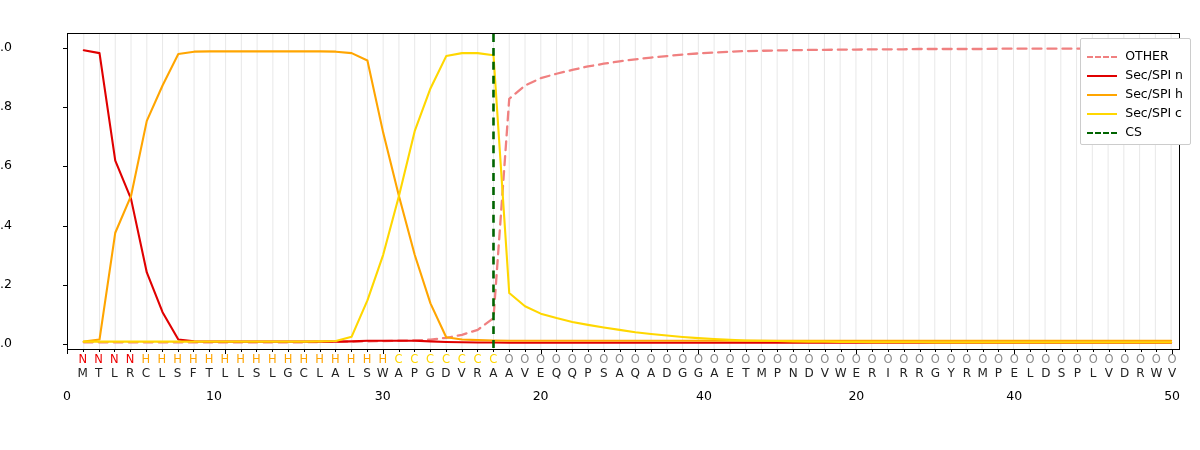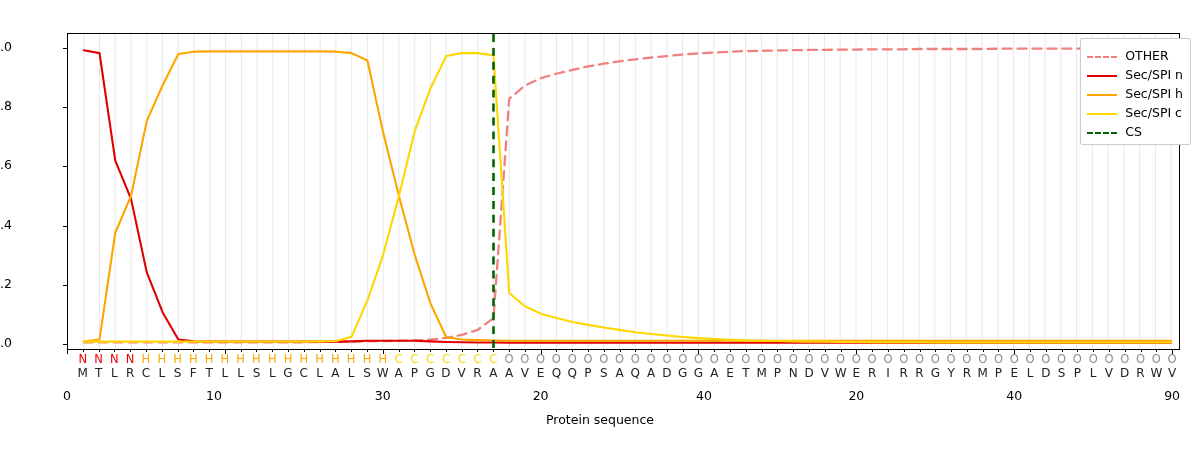--- a/index.html
+++ b/index.html
@@ -265,21 +265,21 @@
       <div class="xtick" style="left: 362.745px;">30</div>
       <div class="xtick-mark" style="left: 382.745px;"></div>
       <div class="xtick" style="left: 520.617px;">20</div>
       <div class="xtick-mark" style="left: 540.617px;"></div>
       <div class="xtick" style="left: 684px;">40</div>
       <div class="xtick-mark" style="left: 698.489px;"></div>
       <div class="xtick" style="left: 836.362px;">20</div>
       <div class="xtick-mark" style="left: 856.362px;"></div>
       <div class="xtick" style="left: 994.234px;">40</div>
       <div class="xtick-mark" style="left: 1014.23px;"></div>
-      <div class="xtick" style="left: 1152.11px;">90</div>
+      <div class="xtick" style="left: 1152.11px;">50</div>
       <div class="xtick-mark" style="left: 1172.11px;"></div>
       <div class="xminor-mark" style="left: 82.7872px;"></div>
       <div class="xminor-mark" style="left: 98.5745px;"></div>
       <div class="xminor-mark" style="left: 114.362px;"></div>
       <div class="xminor-mark" style="left: 130.149px;"></div>
       <div class="xminor-mark" style="left: 145.936px;"></div>
       <div class="xminor-mark" style="left: 161.723px;"></div>
       <div class="xminor-mark" style="left: 177.511px;"></div>
       <div class="xminor-mark" style="left: 193.298px;"></div>
       <div class="xminor-mark" style="left: 209.085px;"></div>
@@ -331,21 +331,20 @@
       <div class="xminor-mark" style="left: 1030.02px;"></div>
       <div class="xminor-mark" style="left: 1045.81px;"></div>
       <div class="xminor-mark" style="left: 1061.6px;"></div>
       <div class="xminor-mark" style="left: 1077.38px;"></div>
       <div class="xminor-mark" style="left: 1093.17px;"></div>
       <div class="xminor-mark" style="left: 1108.96px;"></div>
       <div class="xminor-mark" style="left: 1124.74px;"></div>
       <div class="xminor-mark" style="left: 1140.53px;"></div>
       <div class="xminor-mark" style="left: 1156.32px;"></div>
     </div>
-  <div id="x-axis-label">Protein sequence</div>
 
   <div id="annot-row">
       <div class="res ann-N" style="left: 15.7872px;">N</div>
       <div class="res ann-N" style="left: 31.5745px;">N</div>
       <div class="res ann-N" style="left: 47.3617px;">N</div>
       <div class="res ann-N" style="left: 63.1489px;">N</div>
       <div class="res ann-H" style="left: 78.9362px;">H</div>
       <div class="res ann-H" style="left: 94.7234px;">H</div>
       <div class="res ann-H" style="left: 110.511px;">H</div>
       <div class="res ann-H" style="left: 126.298px;">H</div>

